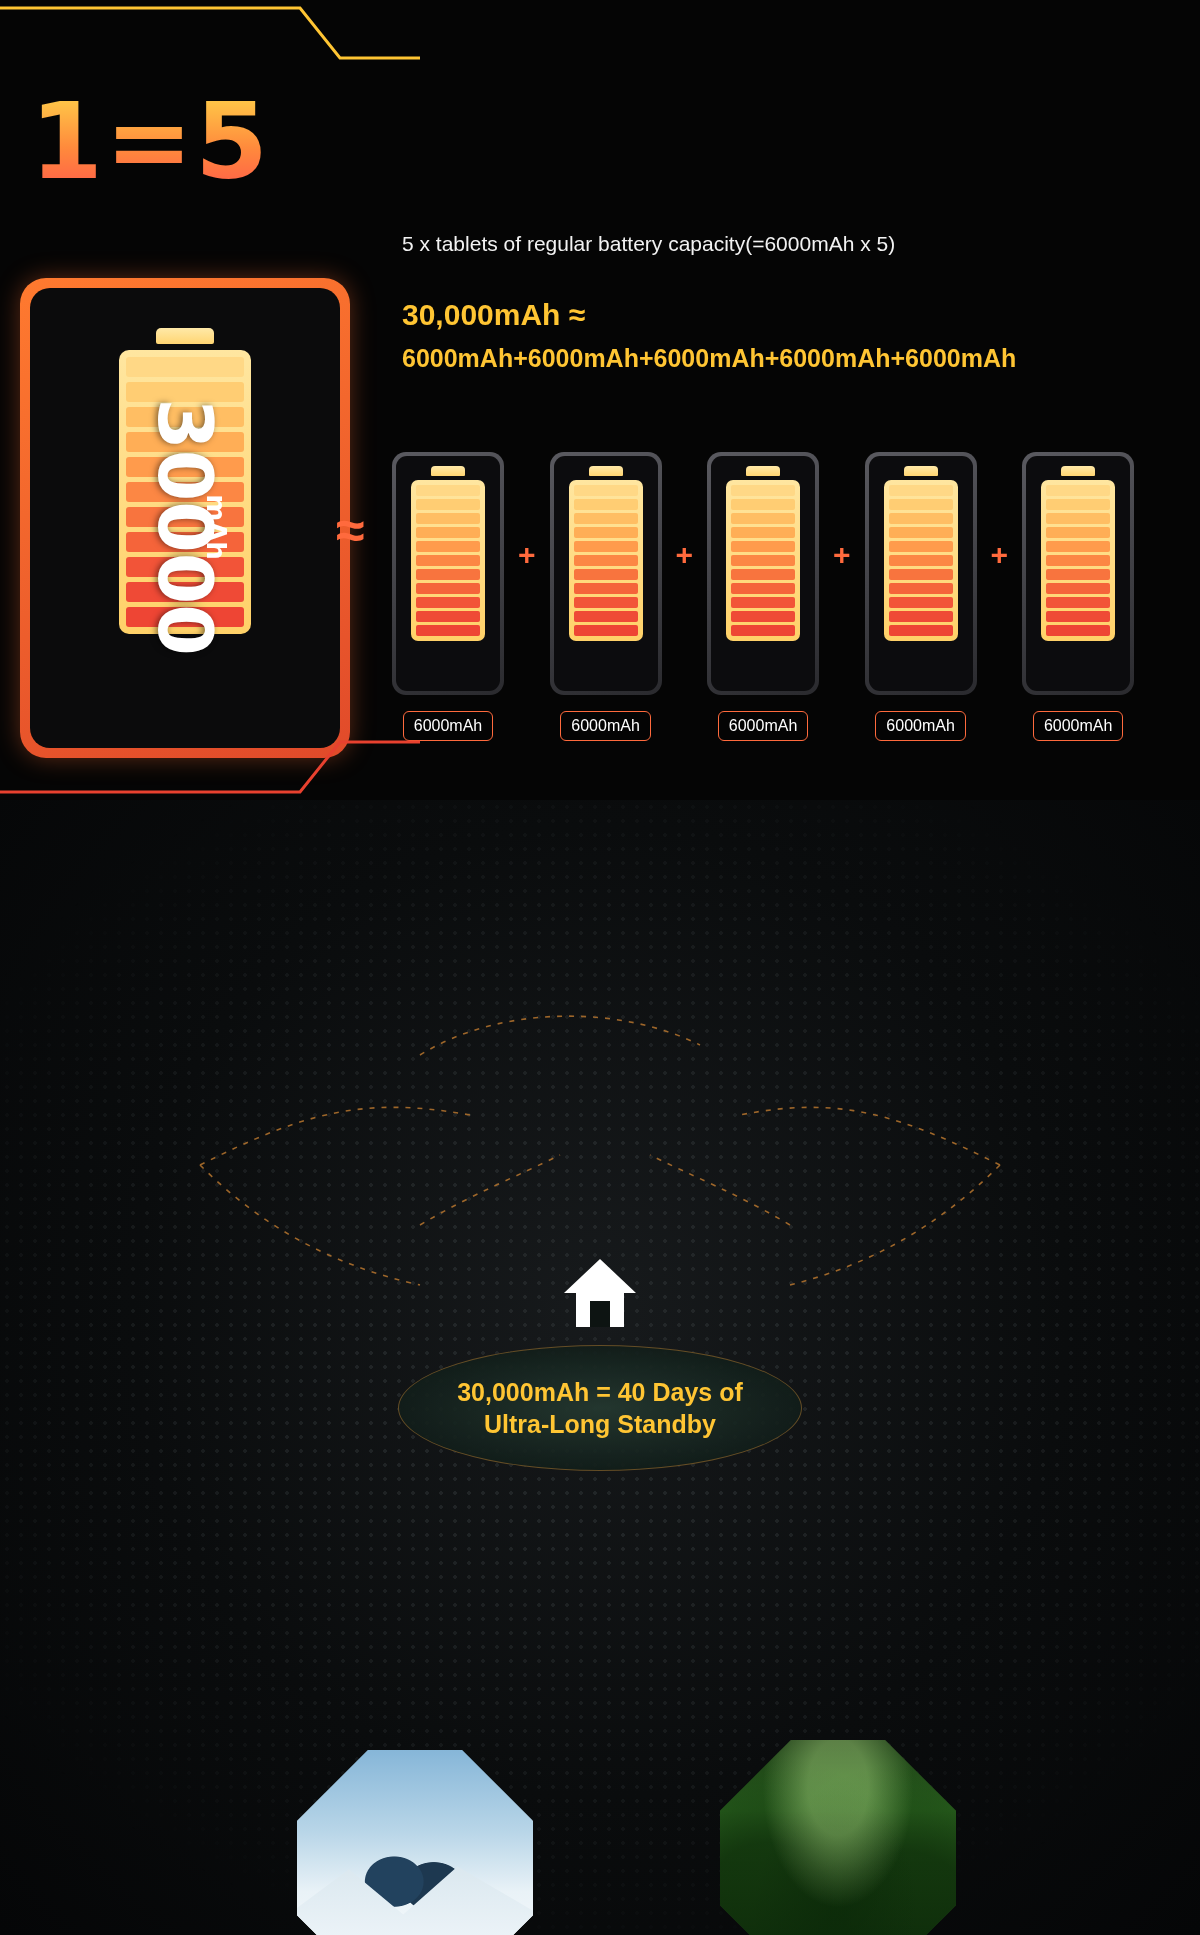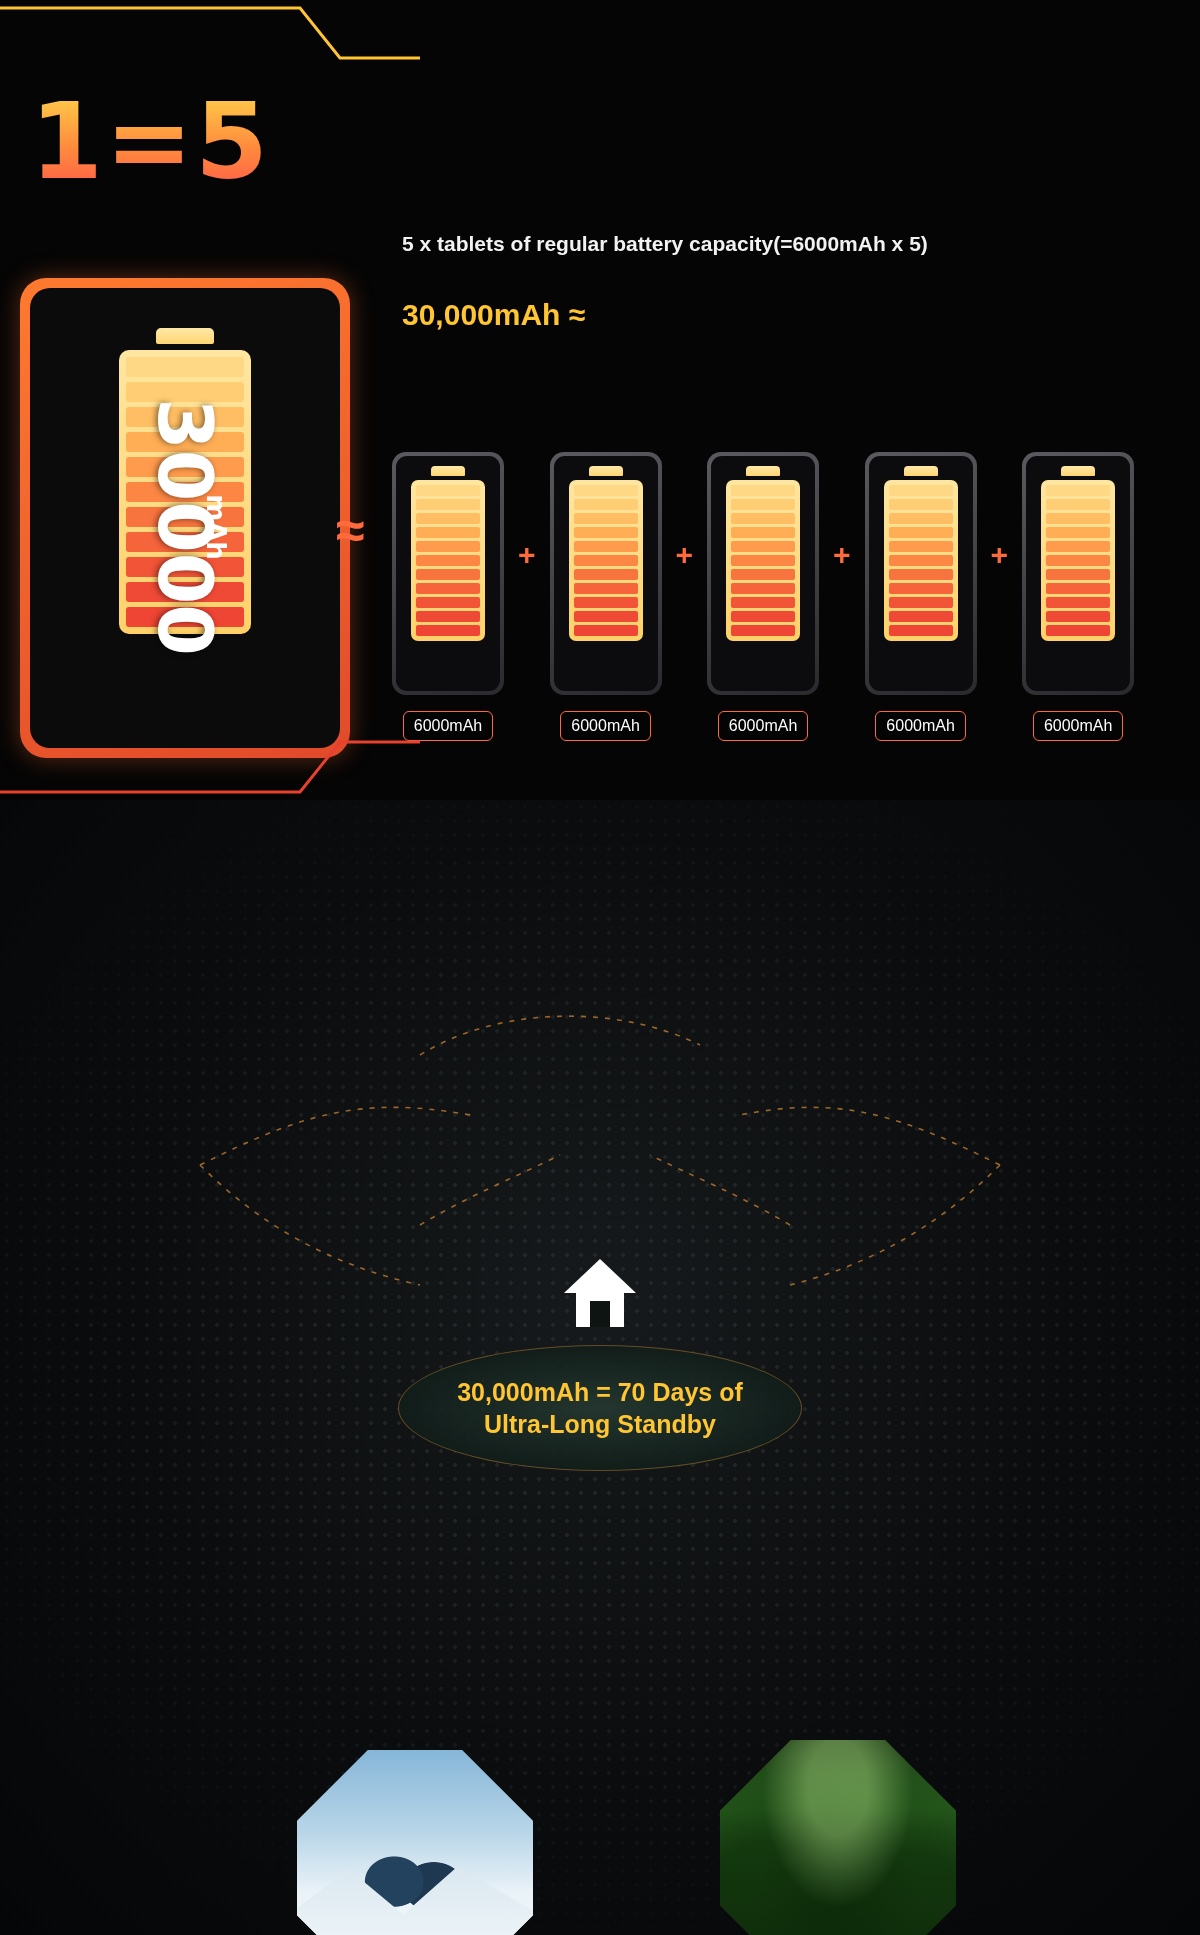--- a/index.html
+++ b/index.html
@@ -112,21 +112,20 @@
     color: #fff;
     font-family: "DejaVu Sans", sans-serif;
   }
 
   
   .sub-line {
     position: absolute;
     left: 402px; top: 232px;
     font-size: 21px;
     color: #f2f2f2;
-    font-weight: bold;
   }
   .cap-line1 {
     position: absolute;
     left: 402px; top: 298px;
     font-size: 30px;
     font-weight: 800;
     color: #ffc533;
   }
   .cap-line2 {
     position: absolute;
@@ -316,20 +315,21 @@
             <div class="seg" style="background:#ee4534"></div>
           </div>
         </div>
         <div class="bigbat-label">30000</div>
         <div class="bigbat-unit">mAh</div>
       </div>
     </div>
 
     <div class="sub-line">5 x tablets of regular battery capacity(=6000mAh x 5)</div>
     <div class="cap-line1">30,000mAh ≈</div>
+    <div class="cap-line2">6000mAh+6000mAh+6000mAh+6000mAh+6000mAh</div>
 
     <div class="approx-big">≈</div>
 
     <div class="small-row">
 
       <div class="small-item">
         <div class="sdev">
             <div class="sdev-inner">
               <div class="sbat">
           <div class="cap"></div>
@@ -491,17 +491,17 @@
     </div>
 
   </div>
 
   <svg class="home-icon" viewBox="0 0 76 76">
     <path d="M38 4 L74 38 L62 38 L62 72 L14 72 L14 38 L2 38 Z" fill="#ffffff"></path>
     <rect x="28" y="46" width="20" height="26" fill="#0d1412"></rect>
   </svg>
 
   <div class="center-ellipse">
-    <div class="center-text">30,000mAh = 70 Days of
+    <div class="center-text">30,000mAh = 40 Days of
 Ultra-Long Standby</div>
   </div>
 
 </div>
 
 </body></html>

